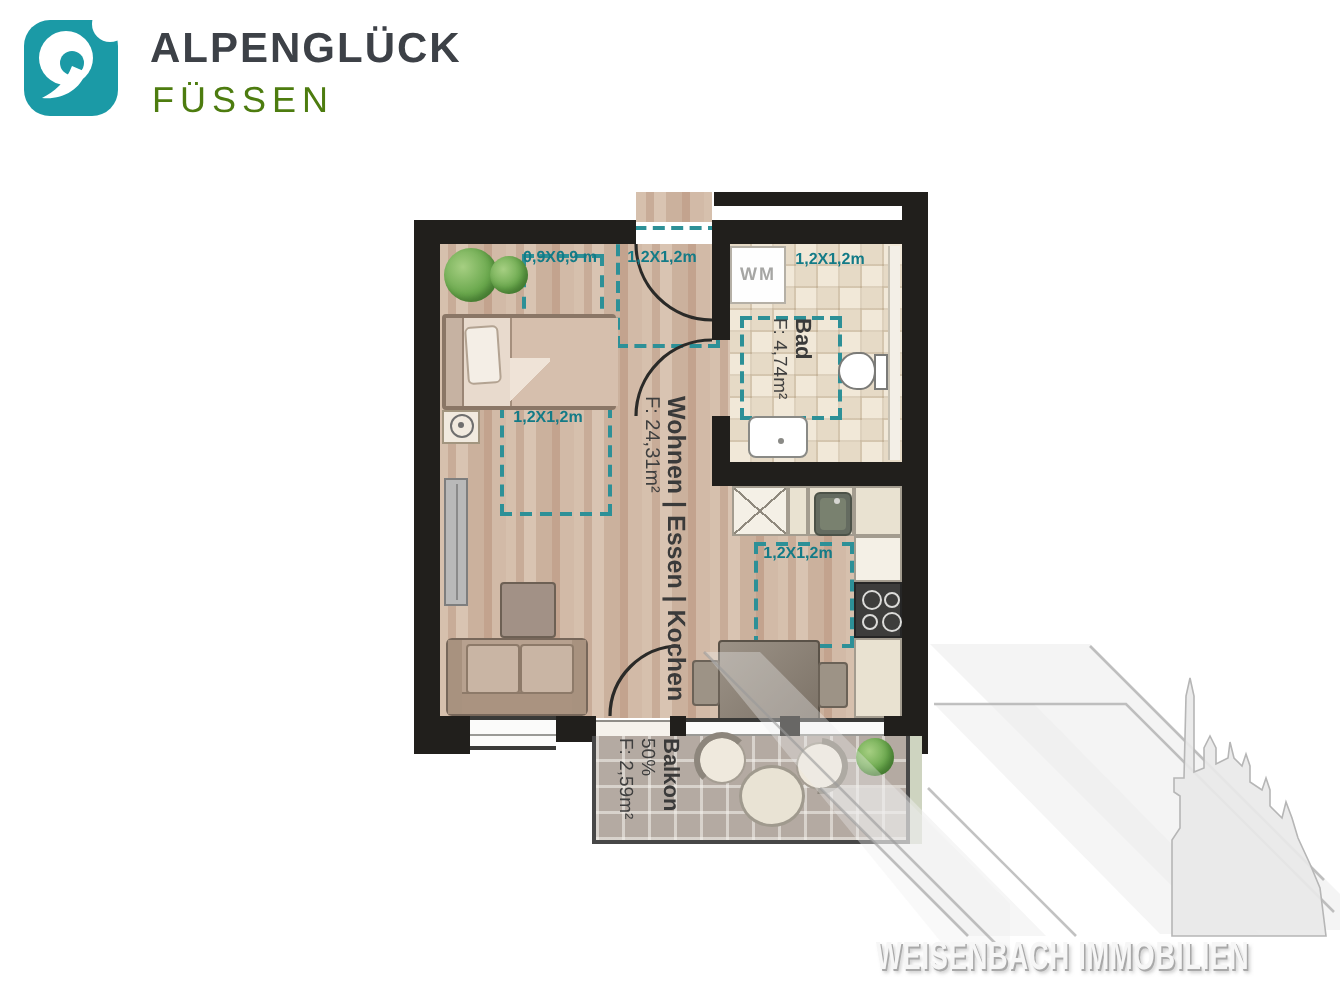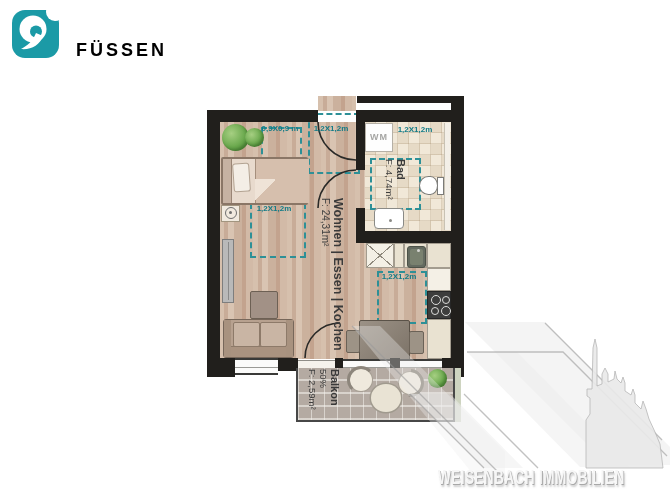--- a/index.html
+++ b/index.html
@@ -2,21 +2,21 @@
 <html><head>
 <meta charset="utf-8">
 <style>
   html,body{margin:0;padding:0;background:#fff;}
   .stage{position:relative;width:670px;height:503px;background:#fff;overflow:hidden;
          font-family:"Liberation Sans","DejaVu Sans",sans-serif;}
   .abs{position:absolute;}
 
   
   .logo-title{left:75px;top:13px;font-size:21px;font-weight:bold;color:#3d4147;letter-spacing:1px;}
-  .logo-sub{left:76px;top:40px;font-size:18px;color:#000000;letter-spacing:3px;font-weight:700;}
+  .logo-sub{left:76px;top:40px;font-size:18px;color:#4d7c0f;letter-spacing:3px;font-weight:400;}
 
   
   .wall{position:absolute;background:#211f1c;}
 
   
   .wood{position:absolute;background-color:#cdb3a0;
     background-image:
       repeating-linear-gradient(90deg,#d6c0ad 0 5px,#c8ac98 5px 9px,#d9c4b2 9px 15px,#cbb19d 15px 23px,#c3a38e 23px 27px,#d2baa7 27px 34px),
       repeating-linear-gradient(0deg,rgba(255,255,255,.05) 0 34px,rgba(90,60,40,.05) 34px 70px);}
   .tile{position:absolute;background-color:#ebe0cf;
@@ -111,20 +111,21 @@
 
   <div class="abs" style="left:12px;top:10px;width:48px;height:49px;">
     <svg width="48" height="49" viewBox="0 0 48 49">
       <rect x="0" y="0" width="47" height="48" rx="13" fill="#1b9aa6"></rect>
       <circle cx="43" cy="2" r="9" fill="#ffffff"></circle>
       <circle cx="21" cy="19" r="13.5" fill="#ffffff"></circle>
       <circle cx="24" cy="21.5" r="6" fill="#1b9aa6"></circle>
       <path d="M9,39 C19,40 28,35 31,26 L24,23 C21,31 15,36 9,39 Z" fill="#ffffff"></path>
     </svg>
   </div>
+  <div class="abs logo-title">ALPENGLÜCK</div>
   <div class="abs logo-sub">FÜSSEN</div>
 
   <div class="wood" style="left:318px;top:96px;width:38px;height:15px;"></div>
   <div class="wood" style="left:219px;top:122px;width:233px;height:237px;"></div>
   <div class="tile" style="left:365px;top:122px;width:86px;height:109px;"></div>
 
   <div class="dash" style="left:261px;top:127px;width:37px;height:34px;"></div>
   <div class="dash" style="left:308px;top:113px;width:48px;height:57px;"></div>
   <div class="dash" style="left:250px;top:203px;width:52px;height:51px;"></div>
   <div class="dash" style="left:370px;top:158px;width:47px;height:48px;"></div>

